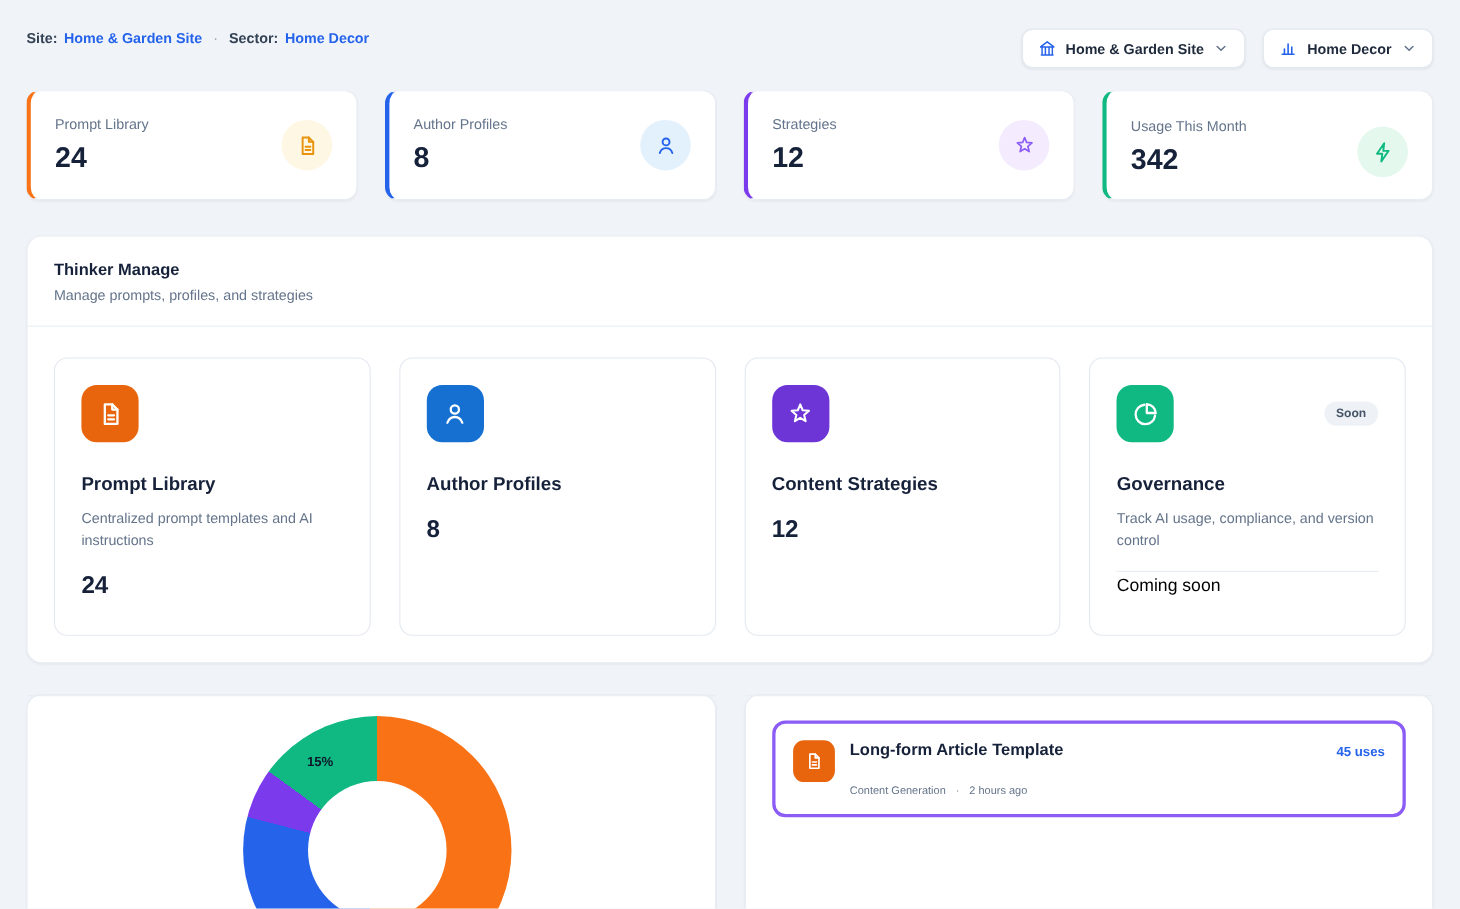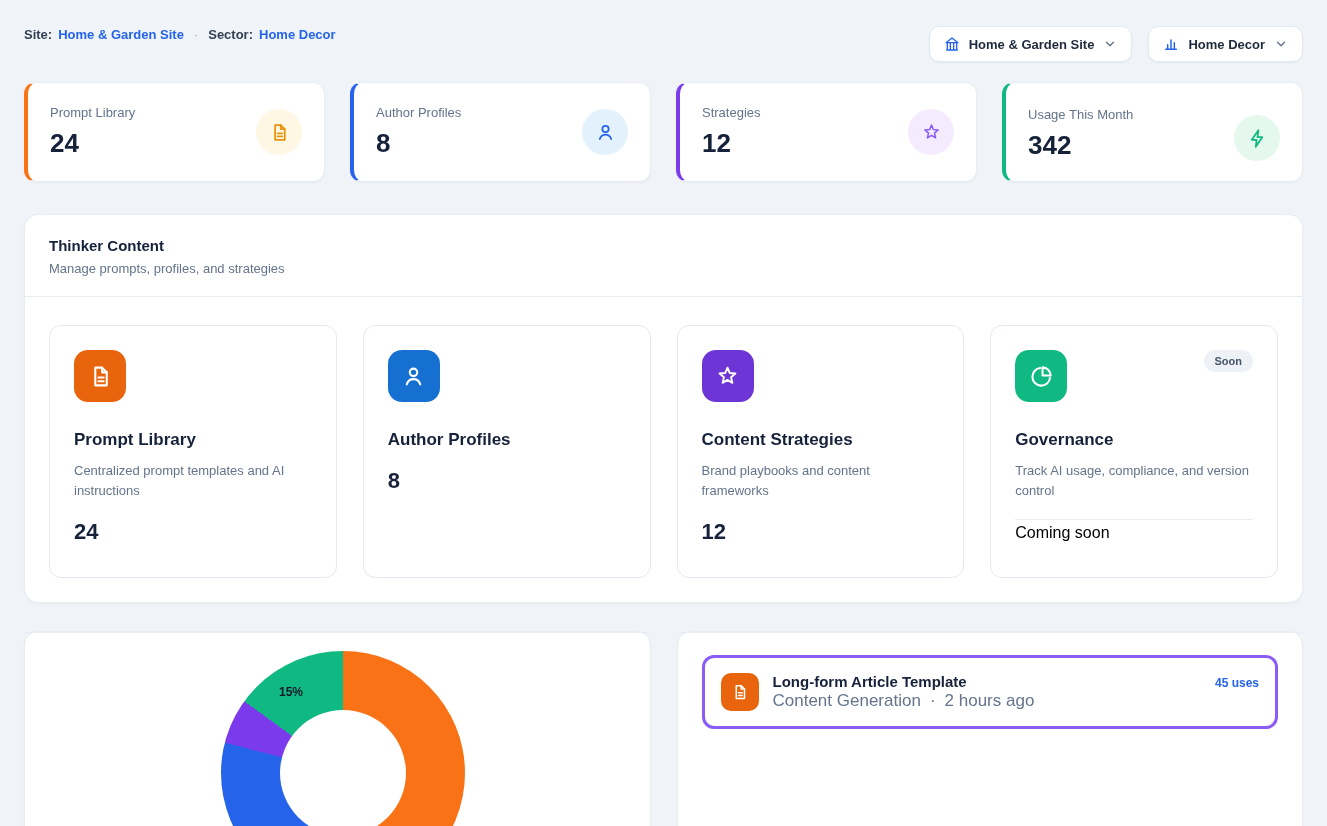--- a/index.html
+++ b/index.html
@@ -34,21 +34,21 @@
   .panel { background:#fff; border:1px solid #e8edf3; border-radius:14px; box-shadow:0 1px 2px rgba(15,23,42,.04); }
   .panel-head { padding:22px 24px 20px; }
   .panel-title { font-size:15px; font-weight:700; color:#16213a; }
   .panel-sub { font-size:13px; color:#64748b; margin-top:7px; }
   .panel-div { border-top:1px solid #e8edf3; }
 
   
   .modules-panel { margin-top:32px; }
   .modules-cards { display:flex; gap:26px; padding:28px 24px 24px; }
   .module-card { flex:1; border:1px solid #e4e9f0; border-radius:12px; padding:24px; min-height:253px; position:relative; cursor:pointer; }
-  .module-top { display:flex; justify-content:space-between; align-items:flex-start; }
+  .module-top { display:flex; justify-content:space-between; align-items:center; }
   .module-icon { width:52px; height:52px; border-radius:14px; display:flex; align-items:center; justify-content:center; color:#fff; }
   .module-icon svg { width:25px; height:25px; }
   .module-title { font-size:17px; font-weight:700; color:#16213a; margin-top:28px; }
   .module-desc { font-size:13px; color:#64748b; line-height:1.55; margin-top:11px; }
   .module-count { font-size:22px; font-weight:700; color:#16213a; margin-top:18px; }
   .soon-badge { background:#eef2f6; color:#475569; font-size:11px; font-weight:700; padding:5px 11px; border-radius:999px; }
   .module-divider { border-top:1px solid #e8edf3; margin-top:18px; }
   .coming-soon { font-size:16px; color:#000000; margin-top:4px; }
 
   
@@ -59,21 +59,21 @@
   .donut { position:absolute; left:196px; top:18px; width:244px; height:244px; border-radius:50%; }
   .donut-hole { position:absolute; left:50%; top:50%; transform:translate(-50%,-50%); width:126px; height:126px; background:#fff; border-radius:50%; }
   .donut-label { position:absolute; left:58px; top:34px; font-size:12px; font-weight:700; color:#0f172a; z-index:2; }
 
   .prompt-list { padding:22px 24px; }
   .prompt-item { display:flex; align-items:flex-start; gap:14px; border:3px solid #8b5cf6; border-radius:12px; padding:15px 16px; cursor:pointer; }
   .prompt-icon { width:38px; height:38px; border-radius:10px; display:flex; align-items:center; justify-content:center; color:#fff; flex:0 0 auto; }
   .prompt-icon svg { width:18px; height:18px; }
   .prompt-body { flex:1; }
   .prompt-title { font-size:15px; font-weight:700; color:#16213a; }
-  .prompt-meta { display:flex; gap:9px; align-items:center; font-size:17px; color:#64748b; margin-top:1px; }
+  .prompt-meta { display:flex; gap:9px; align-items:center; font-size:10px; color:#64748b; margin-top:24px; }
   .prompt-uses { font-size:12px; font-weight:700; color:#2563eb; margin-top:3px; white-space:nowrap; }
 </style>
 </head>
 <body>
 
 <div class="page">
 
   <div class="header-row">
     <div>
       <div class="site-line">
@@ -155,21 +155,21 @@
       <div class="stat-icon" style="background: rgb(228, 248, 238); color: rgb(16, 185, 129);">
         <svg viewBox="0 0 24 24" fill="none" stroke="currentColor" stroke-width="2" stroke-linecap="round" stroke-linejoin="round">
             <path d="M13 2.5L5.5 13.5H11l-1 8 7.5-11H12l1-8z"></path>
           </svg>
       </div>
     </div>
   </div>
 
   <div class="panel modules-panel">
     <div class="panel-head">
-      <div class="panel-title">Thinker Content</div>
+      <div class="panel-title">Thinker Manage</div>
       <div class="panel-sub">Manage prompts, profiles, and strategies</div>
     </div>
     <div class="panel-div"></div>
     <div class="modules-cards">
 
       <div class="module-card">
         <div class="module-icon" style="background: rgb(232, 101, 13);">
           <svg viewBox="0 0 24 24" fill="none" stroke="currentColor" stroke-width="2" stroke-linecap="round" stroke-linejoin="round">
               <path d="M7 3.5h6.5L18 8v12.5H7z"></path>
               <path d="M13.5 3.5V8H18"></path>
@@ -193,21 +193,20 @@
         <div class="module-count">8</div>
       </div>
 
       <div class="module-card">
         <div class="module-icon" style="background: rgb(109, 53, 214);">
           <svg viewBox="0 0 24 24" fill="none" stroke="currentColor" stroke-width="1.8" stroke-linecap="round" stroke-linejoin="round">
               <path d="M12 3.5l2.1 5.1 5.5.5-4.2 3.6 1.3 5.4-4.7-2.9-4.7 2.9 1.3-5.4-4.2-3.6 5.5-.5z"></path>
             </svg>
         </div>
         <div class="module-title">Content Strategies</div>
-        <div class="module-desc">Brand playbooks and content frameworks</div>
         <div class="module-count">12</div>
       </div>
 
       <div class="module-card">
         <div class="module-top">
           <div class="module-icon" style="background: rgb(16, 185, 129);">
             <svg viewBox="0 0 24 24" fill="none" stroke="currentColor" stroke-width="2" stroke-linecap="round" stroke-linejoin="round">
                 <path d="M20.2 13.2A8.5 8.5 0 1 1 10.8 3.8"></path>
                 <path d="M13 3.2a8.3 8.3 0 0 1 7.8 7.8H13z"></path>
               </svg>

